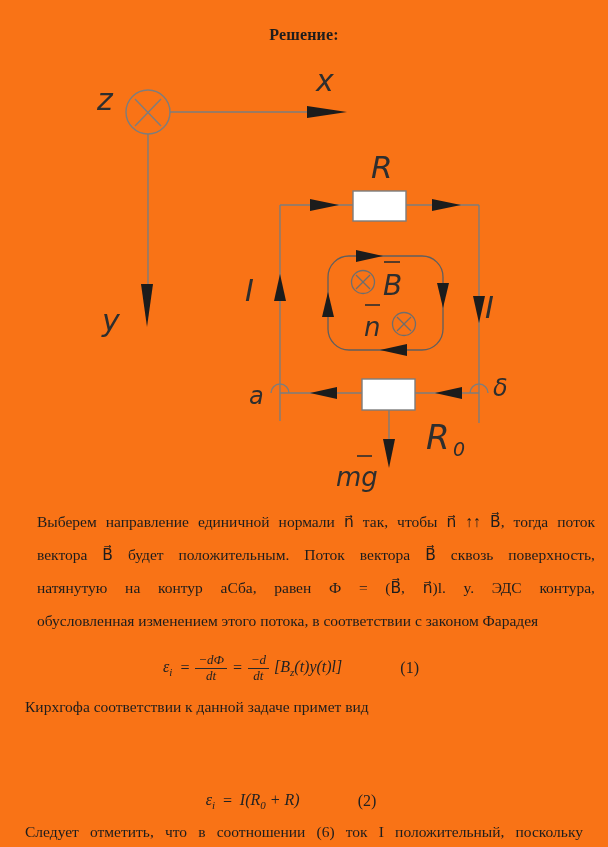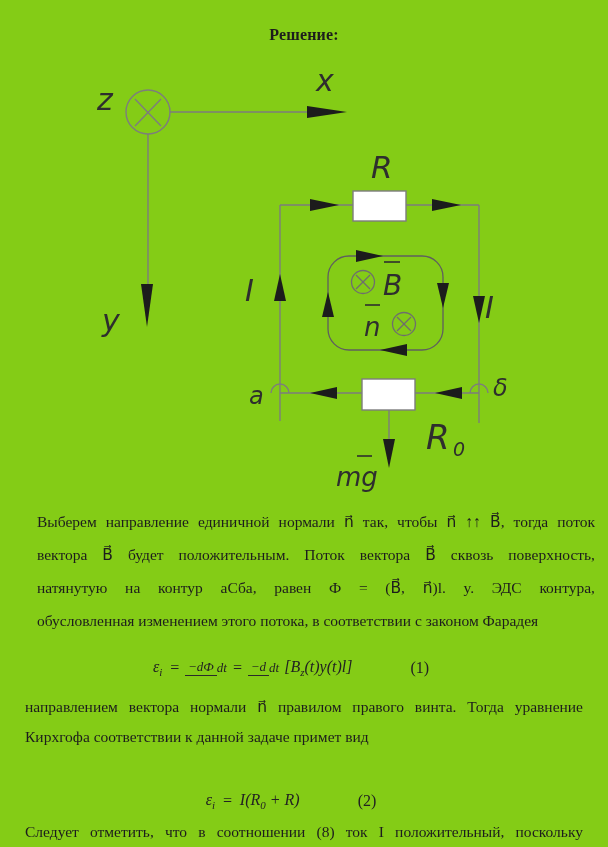--- a/index.html
+++ b/index.html
@@ -1,19 +1,19 @@
 <!DOCTYPE html>
 <html><head>
 <meta charset="utf-8">
 <style>
   html,body{margin:0;padding:0;background:#ffffff;}
   .page{
     position:relative;
     width:608px;height:847px;
-    background:#84cc16;
+    background:#f97316;
     overflow:hidden;
     font-family:"Liberation Serif","DejaVu Serif","DejaVu Sans",serif;
     color:#1d1d1d;
   }
   .title{
     position:absolute;top:26px;left:0;width:608px;
     text-align:center;font-weight:bold;font-size:16px;
     letter-spacing:0.2px;
   }
   .diagram{position:absolute;top:0;left:0;}
@@ -28,21 +28,21 @@
   }
   .pline.compact{line-height:30px;height:30px;}
   .pline.lastline{text-align-last:left;white-space:normal;}
   .equation{
     position:absolute;left:34px;width:558px;
     display:flex;align-items:center;justify-content:center;
     font-size:16px;font-style:italic;color:#222;
     transform:translateX(-22px);
   }
   .equation .gap{display:inline-block;width:7px;}
-  .frac{display:inline-flex;flex-direction:row;align-items:center;
+  .frac{display:inline-flex;flex-direction:column;align-items:center;
     font-size:13px;line-height:1.15;margin:16px 5px;}
   .frac .num{border-bottom:1.2px solid #2a2a2a;padding:0 3px;}
   .eqtag{font-style:normal;margin-left:58px;}
   sub{font-size:11px;}
 </style>
 </head>
 <body>
 
 <div class="page">
 
@@ -142,30 +142,29 @@
     <span>=</span>
     <span class="frac">
       <span class="num">−d</span>
       <span class="den">dt</span>
     </span>
     <span><span>[B</span><sub>z</sub><span>(t)y(t)l]</span></span>
     <span class="eqtag">(1)</span>
   </div>
 
   <div class="textcol" style="top:692px;">
-    <div class="pline compact">направлением вектора нормали n⃗ правилом правого винта. Тогда уравнение</div>
     <div class="pline compact lastline">Кирхгофа  соответствии к данной задаче примет вид</div>
   </div>
 
   <div class="equation" style="top:787px;height:28px;">
     <span><span>ε</span><sub>i</sub></span>
     <span class="gap"></span>
     <span>=</span>
     <span class="gap"></span>
     <span><span>I(R</span><sub>0</sub><span> + R)</span></span>
     <span class="eqtag">(2)</span>
   </div>
 
   <div class="textcol" style="top:817px;">
-    <div class="pline compact">Следует отметить, что в соотношении (8) ток I положительный, поскольку</div>
+    <div class="pline compact">Следует отметить, что в соотношении (6) ток I положительный, поскольку</div>
   </div>
 
 </div>
 
 </body></html>

